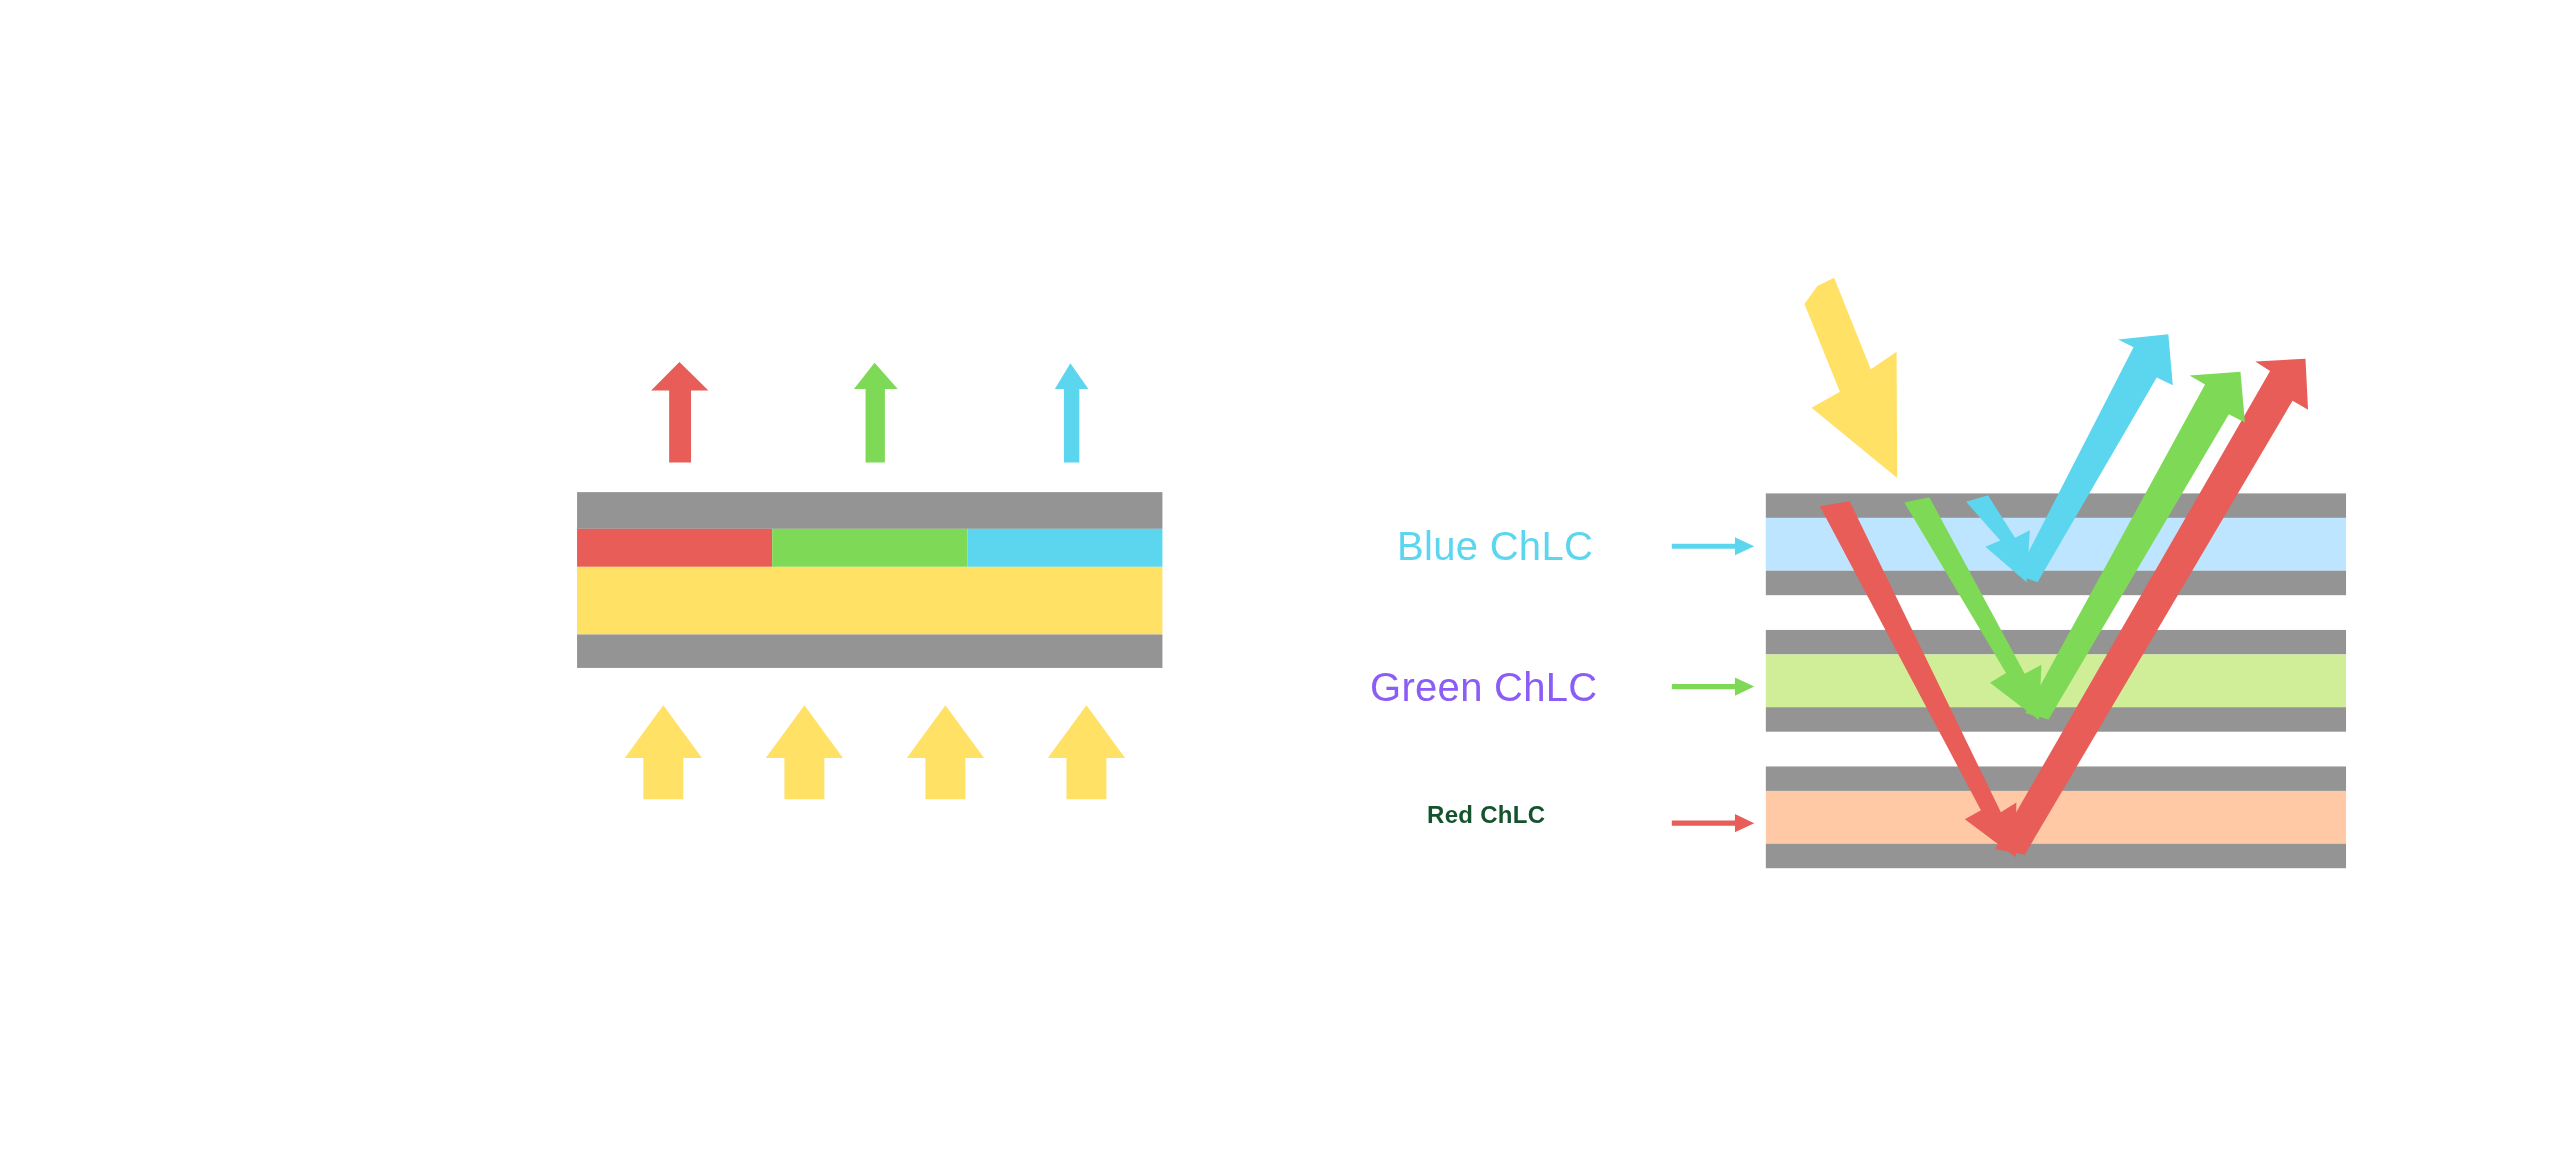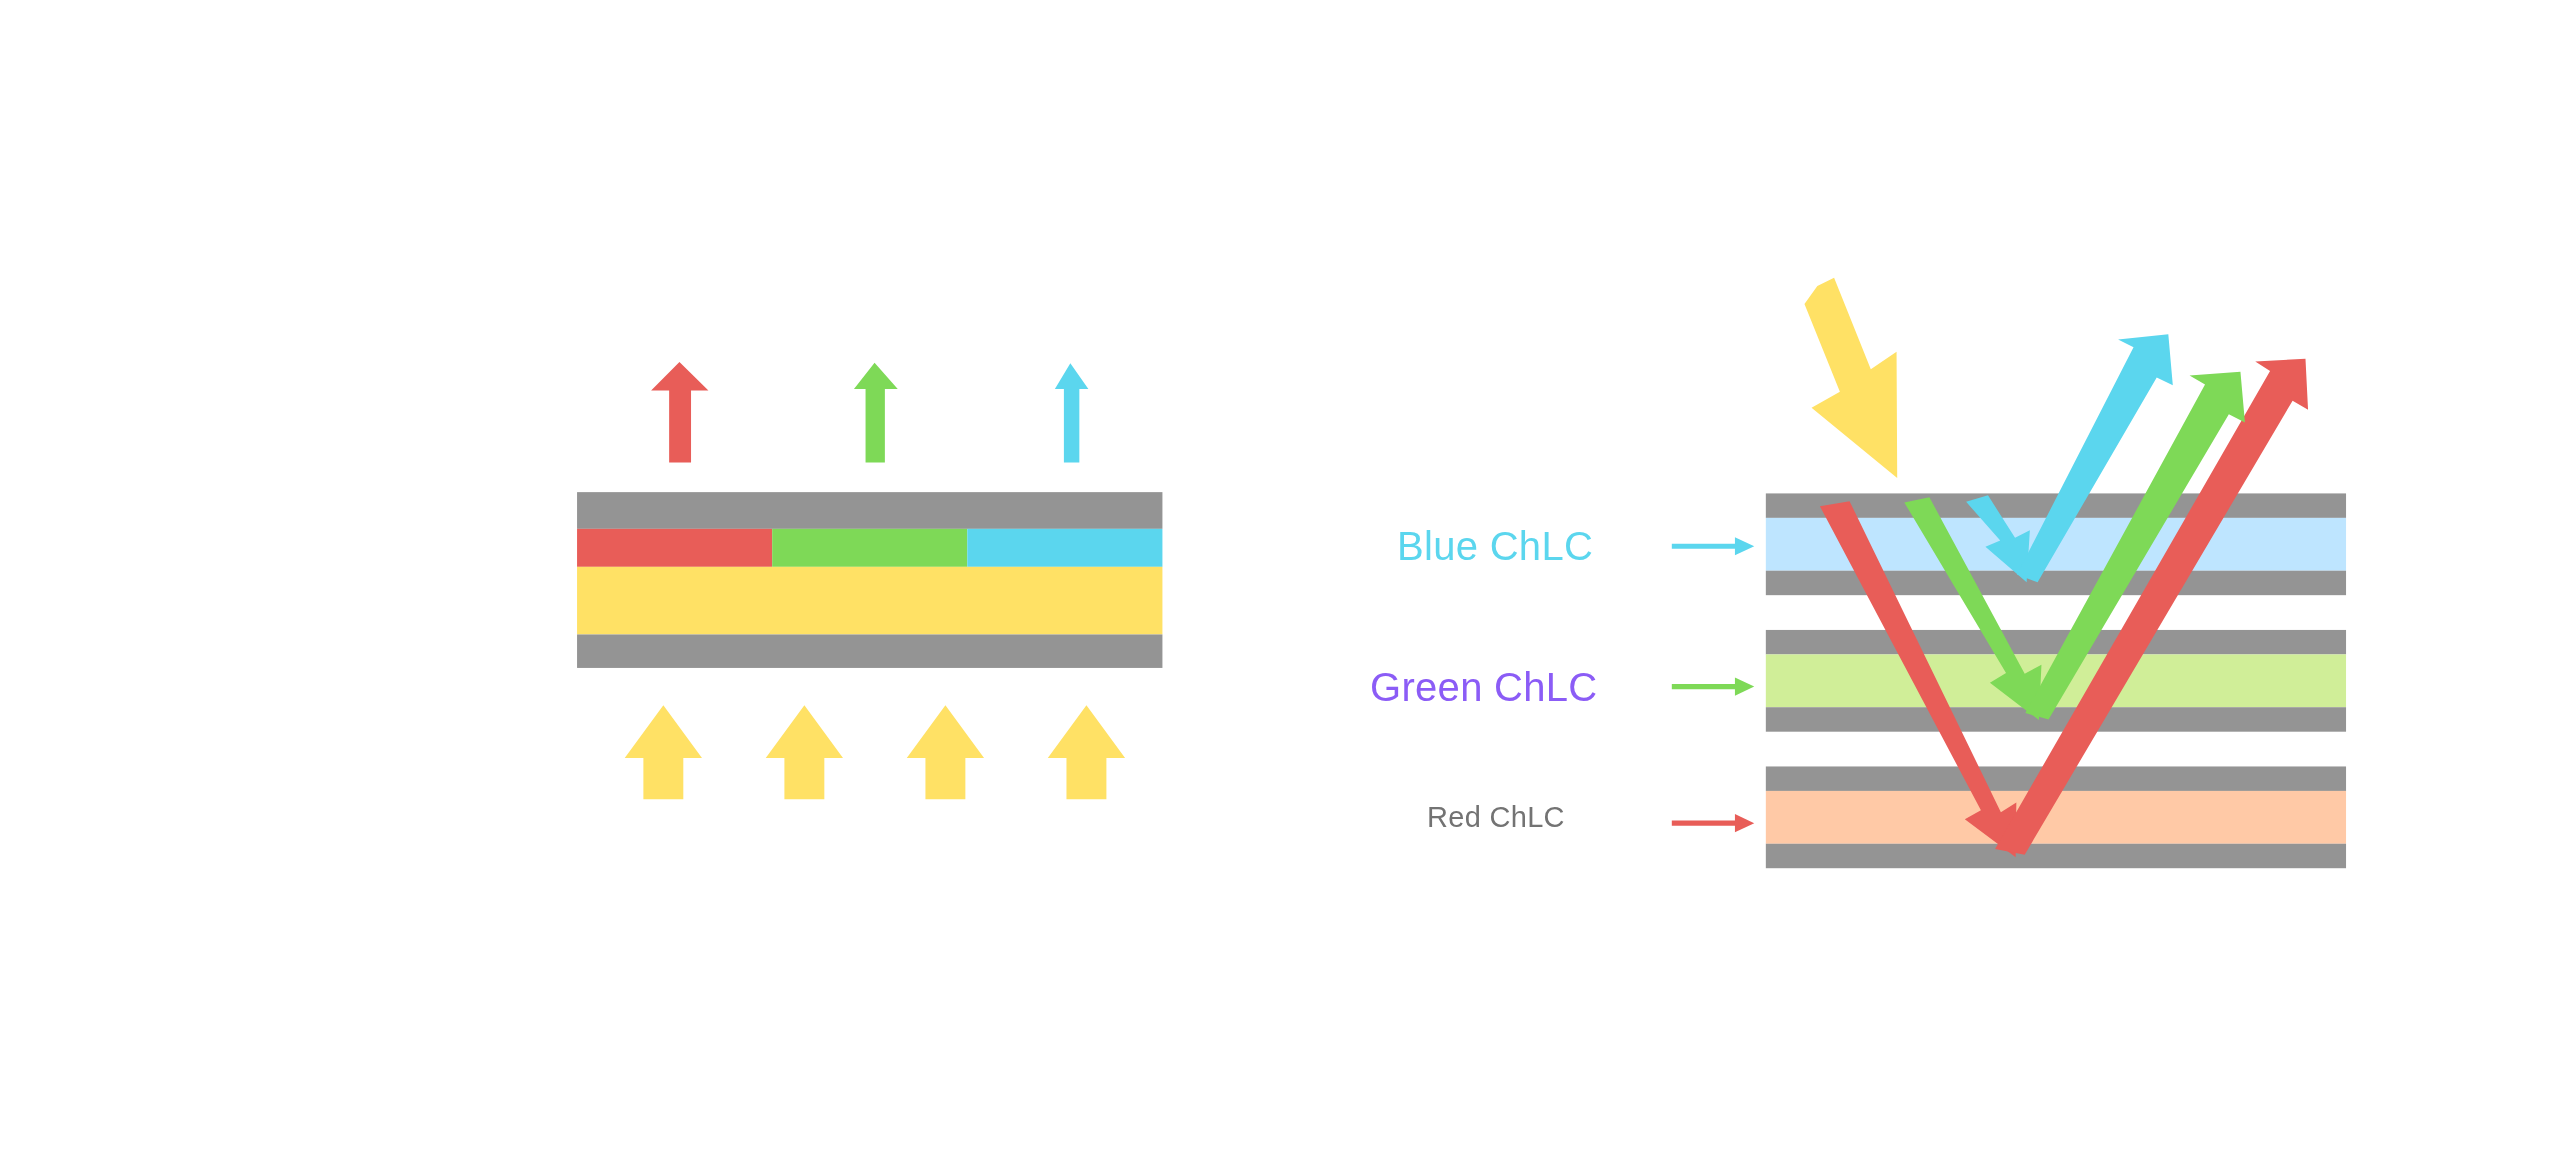--- a/index.html
+++ b/index.html
@@ -3,21 +3,21 @@
 <meta charset="utf-8">
 <style>
   html,body{margin:0;padding:0;background:#ffffff;}
   body{width:2576px;height:1154px;position:relative;overflow:hidden;
        font-family:"Liberation Sans",sans-serif;}
   .stage{position:absolute;left:0;top:4px;width:2168px;height:1154px;}
   svg.canvas{position:absolute;left:0;top:0;width:2576px;height:1154px;display:block;}
   .lbl{position:absolute;white-space:nowrap;font-weight:400;letter-spacing:0.3px;}
   .lbl-blue{font-size:40px;color:#5BD6EE;}
   .lbl-green{font-size:40px;color:#8b5cf6;}
-  .lbl-red{font-size:29px;color:#737373;}
+  .lbl-red{font-size:24px;color:#14532d;font-weight:bold;}
 </style>
 </head>
 <body>
 
 <div class="stage">
 
   <svg class="canvas" viewBox="0 0 4000 1792" xmlns="http://www.w3.org/2000/svg">
 
     <g>
 

